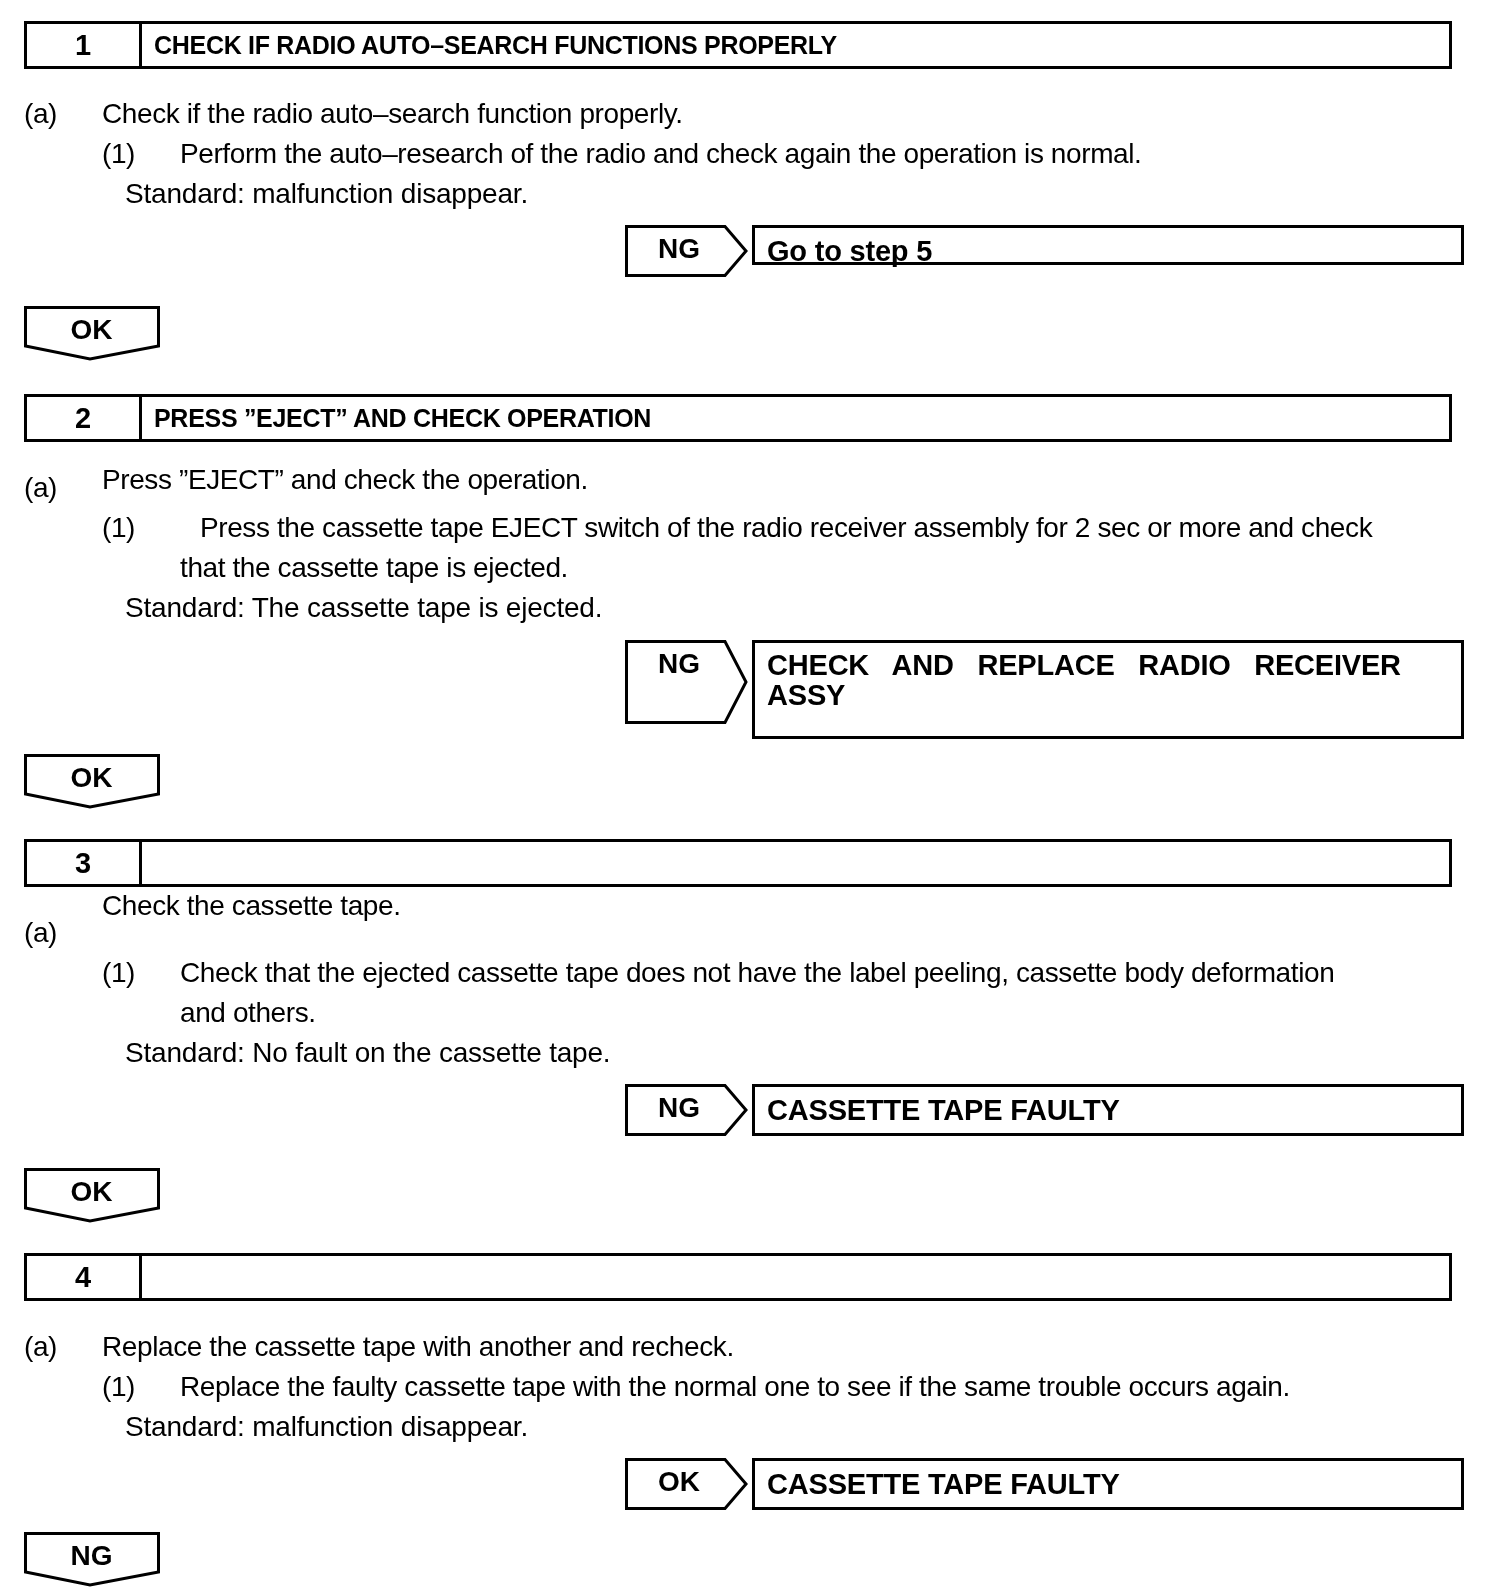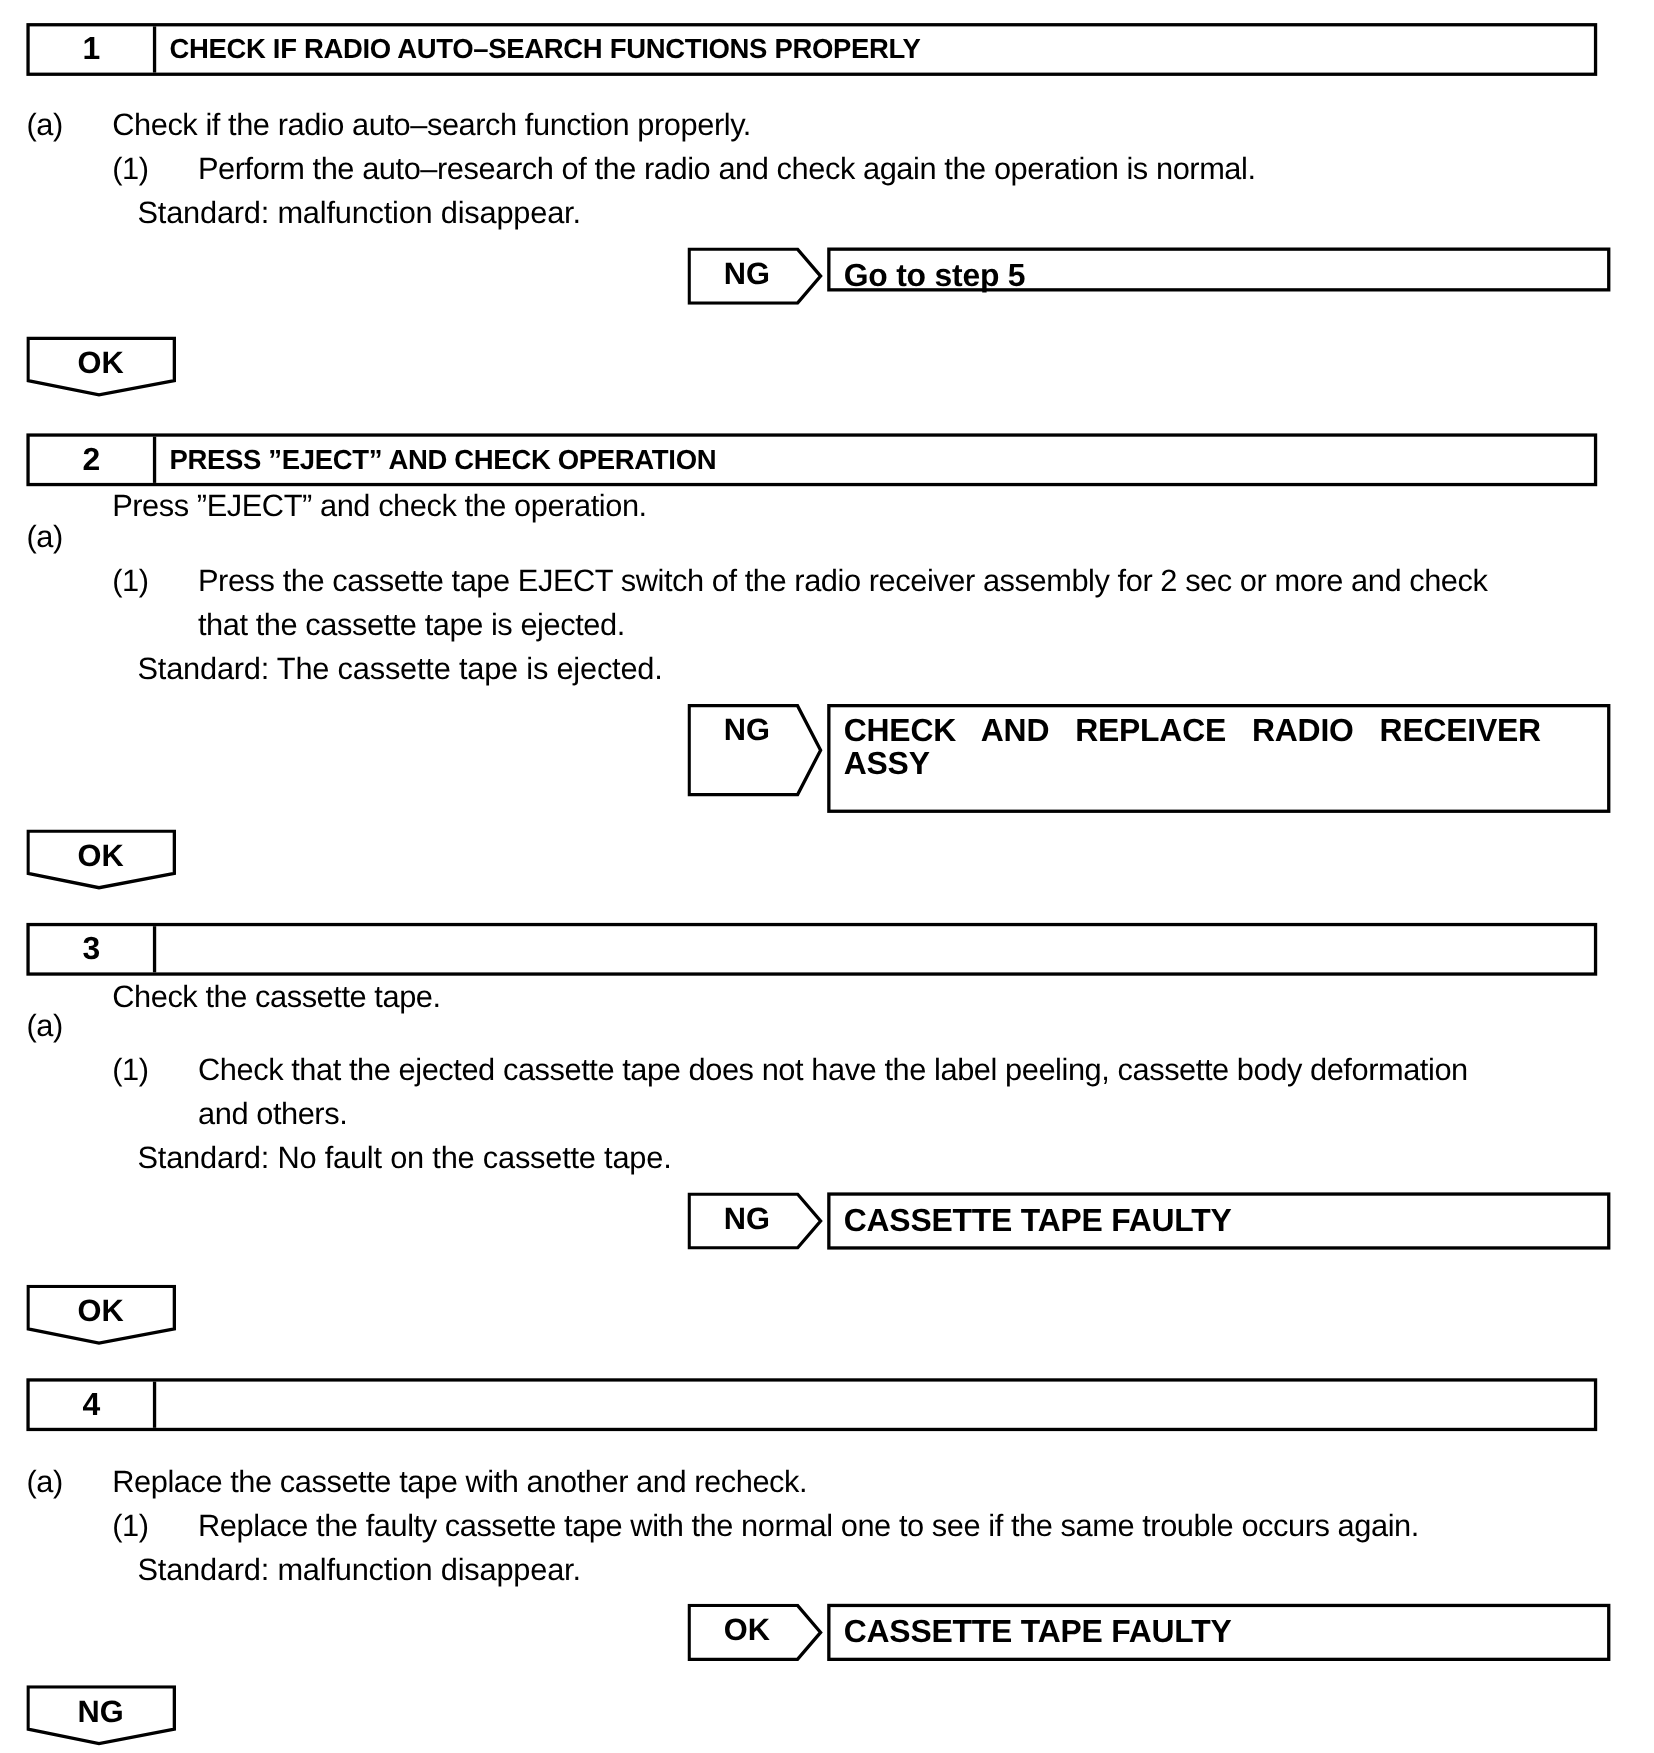--- a/index.html
+++ b/index.html
@@ -77,23 +77,23 @@
     <div class="flow-tag-label">OK</div>
   </div>
 </div>
 
 <div class="step" style="top:0;">
   <div class="step-head" style="top:394px;">
     <div class="step-num">2</div>
     <div class="step-title">PRESS ”EJECT” AND CHECK OPERATION</div>
   </div>
   <div class="line lbl-a" style="top:472px;">(a)</div>
-  <div class="line txt-a" style="top:444px;">Press ”EJECT” and check the operation.</div>
+  <div class="line txt-a" style="top:464px;">Press ”EJECT” and check the operation.</div>
   <div class="line lbl-1" style="top:512px;">(1)</div>
-  <div class="line txt-1" style="top:512px;">Press the cassette tape EJECT switch of the radio receiver assembly for 2 sec or more and check</div>
+  <div class="line txt-1" style="top:512px;margin-left:20px;">Press the cassette tape EJECT switch of the radio receiver assembly for 2 sec or more and check</div>
   <div class="line txt-1" style="top:552px;">that the cassette tape is ejected.</div>
   <div class="line std" style="top:592px;">Standard: The cassette tape is ejected.</div>
   <div class="branch" style="top:640px;">
     <div class="branch-tag">
       <svg width="125" height="84">
           <polygon points="1.5,1.5 100,1.5 121,42 100,82.5 1.5,82.5" fill="#fff" stroke="#000" stroke-width="3"></polygon>
         </svg>
     </div>
     <div class="branch-tag-label" style="top:8px;">NG</div>
     <div class="branch-box" style="top:0; height:99px; line-height:30px; padding-top:7px;">

